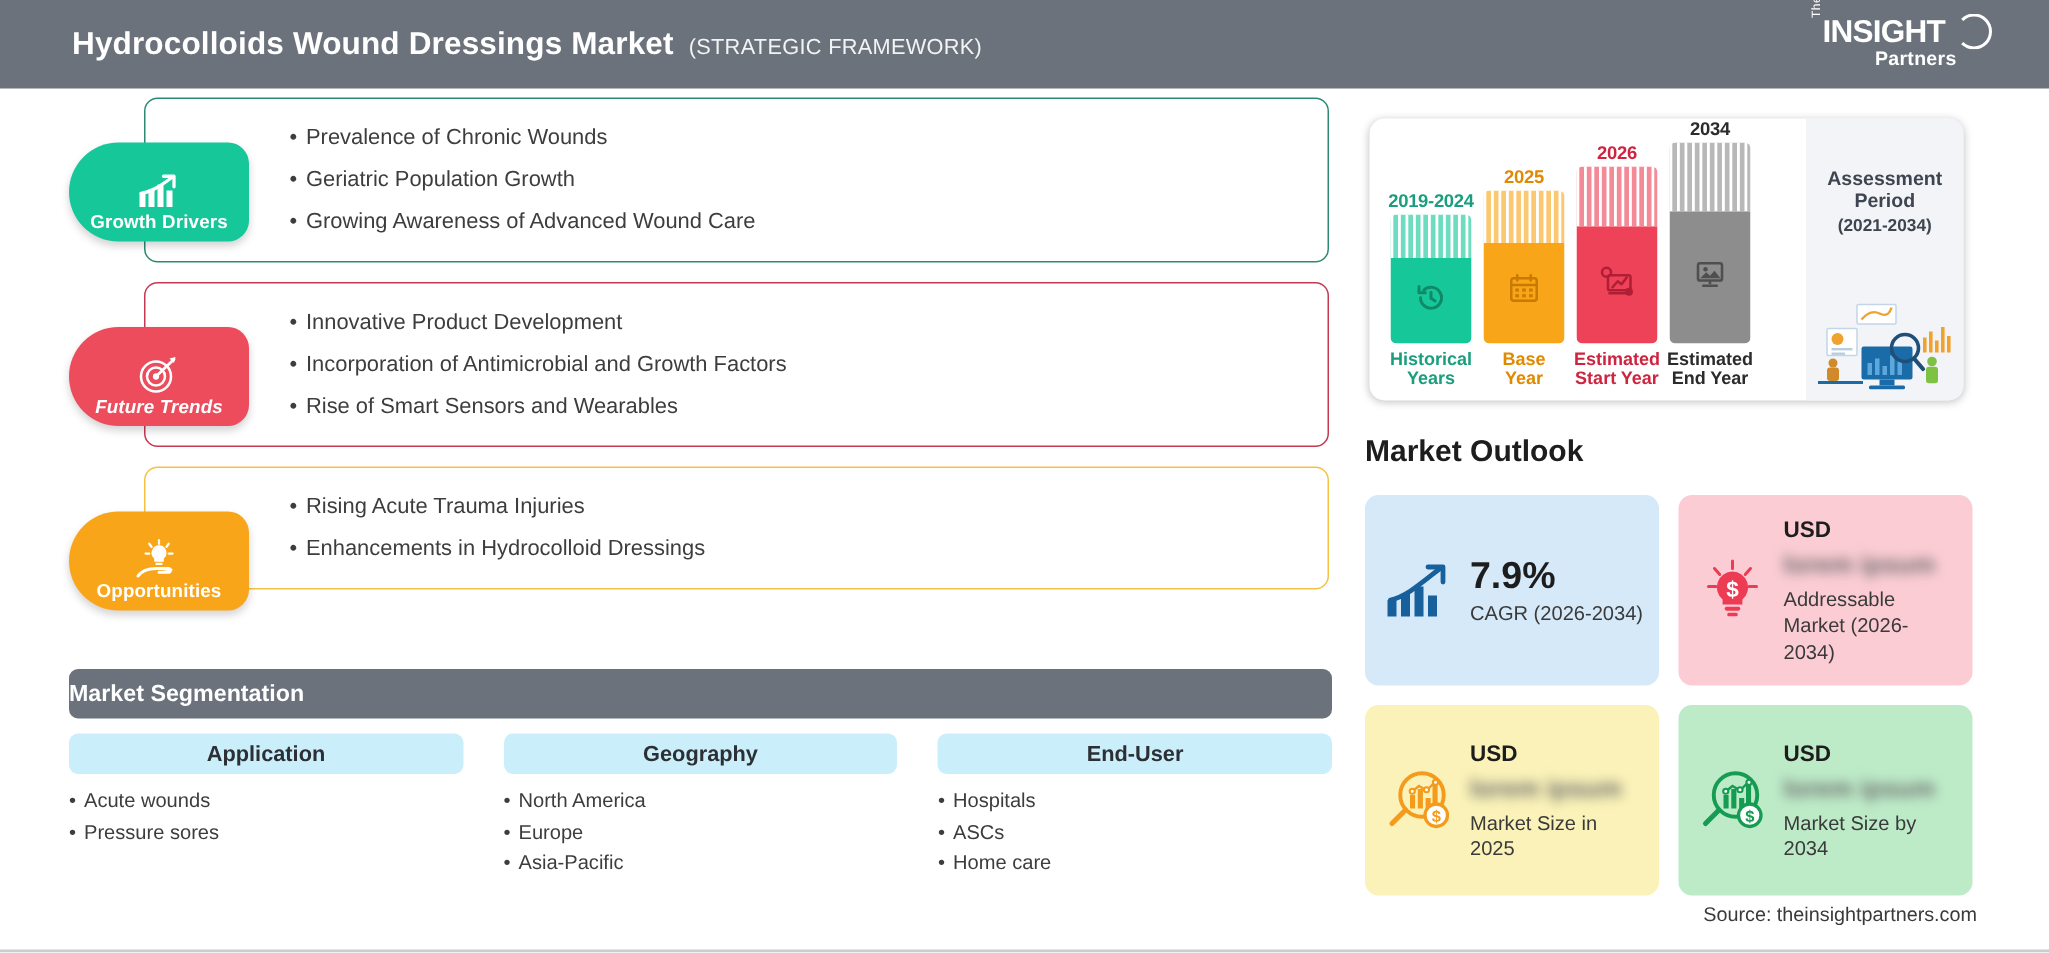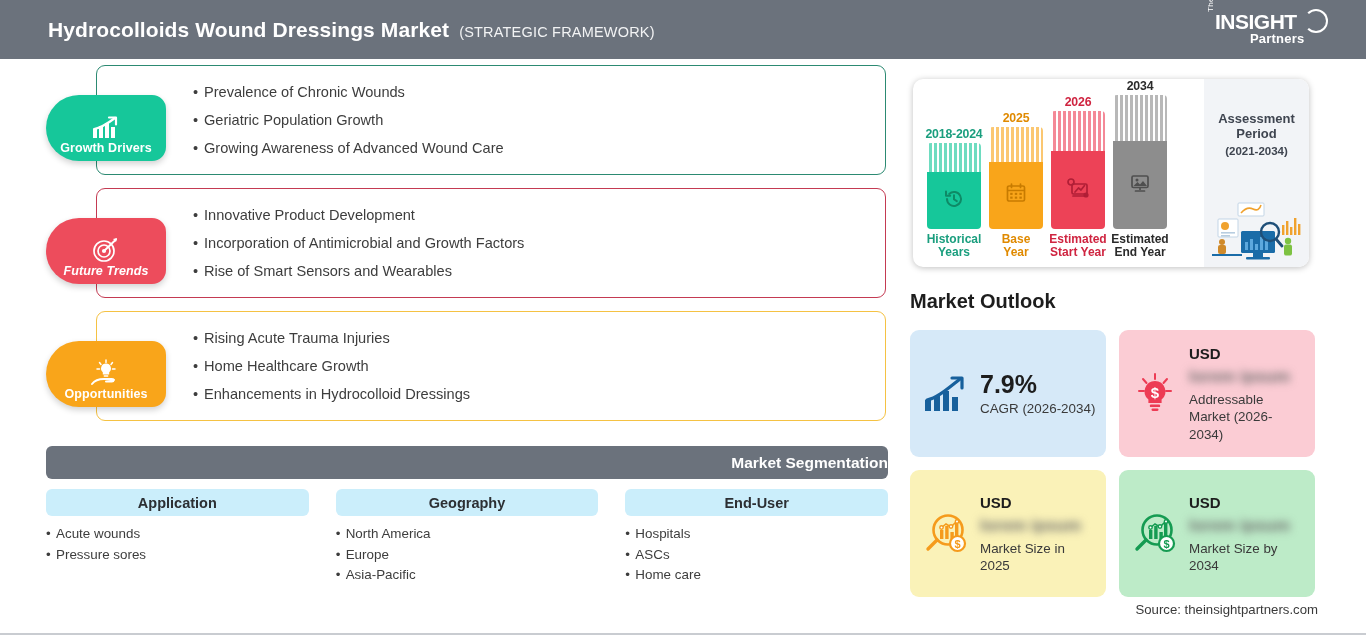--- a/index.html
+++ b/index.html
@@ -170,21 +170,21 @@
   .seg-header {
     position: absolute;
     left: 46px;
     top: 387px;
     width: 842px;
     height: 33px;
     background: #6b727c;
     border-radius: 6px;
     display: flex;
     align-items: center;
-    justify-content: flex-end;
+    justify-content: flex-start;
   }
   .seg-header-text {
     font-size: 15.5px;
     font-weight: bold;
     color: #ffffff;
   }
   .seg-cols {
     position: absolute;
     left: 46px;
     top: 430px;
@@ -443,21 +443,20 @@
             <path d="M22 2 l4 -1 l-1 4 z" fill="#ffffff"></path>
           </svg>
         </span>
         <span class="badge-label">Future Trends</span>
       </div>
     </div>
 
     <div class="factor-row" style="top:252px;">
       <div class="factor-box opps">
         <div class="bullet-line"><span class="dot">•</span><span>Rising Acute Trauma Injuries</span></div>
-        <div class="bullet-line"><span class="dot">•</span><span>Home Healthcare Growth</span></div>
         <div class="bullet-line"><span class="dot">•</span><span>Enhancements in Hydrocolloid Dressings</span></div>
       </div>
       <div class="factor-badge badge-orange" style="top:30px;">
         <span class="badge-icon">
           <svg width="36" height="28" viewBox="0 0 36 28">
             <g stroke="#ffffff" stroke-width="1.5" stroke-linecap="round">
               <line x1="18" y1="1" x2="18" y2="3.5"></line>
               <line x1="11.5" y1="3.5" x2="13" y2="5.5"></line>
               <line x1="24.5" y1="3.5" x2="23" y2="5.5"></line>
               <line x1="9" y1="10" x2="11.5" y2="10"></line>
@@ -502,21 +501,21 @@
       </div>
     </div>
   </div>
 
   <div class="right-col">
 
     <div class="timeline-card">
       <div class="bars">
 
         <div class="bar-group" style="left:4px;">
-          <div class="bar-year" style="color:#1a9e7e;">2018-2024</div>
+          <div class="bar-year" style="color:#1a9e7e;">2019-2024</div>
           <div class="bar-rect" style="height:86px;">
             <div class="bar-stripes" style="background-color:#16c79a;background-image:linear-gradient(90deg,#ffffff 0 1.6px,transparent 1.6px 5px);opacity:0.62;"></div>
             <div class="bar-solid" style="background:#16c79a;">
               <span class="bar-icon">
                 <svg width="22" height="22" viewBox="0 0 22 22">
                   <path d="M4 11 a7 7 0 1 0 2.2 -5.1" stroke="#0e8a66" stroke-width="2" fill="none" stroke-linecap="round"></path>
                   <path d="M3 3.5 v4.2 h4.2" stroke="#0e8a66" stroke-width="2" fill="none" stroke-linecap="round" stroke-linejoin="round"></path>
                   <path d="M11 7.3 v4 l2.8 1.8" stroke="#0e8a66" stroke-width="2" fill="none" stroke-linecap="round"></path>
                 </svg>
               </span>

